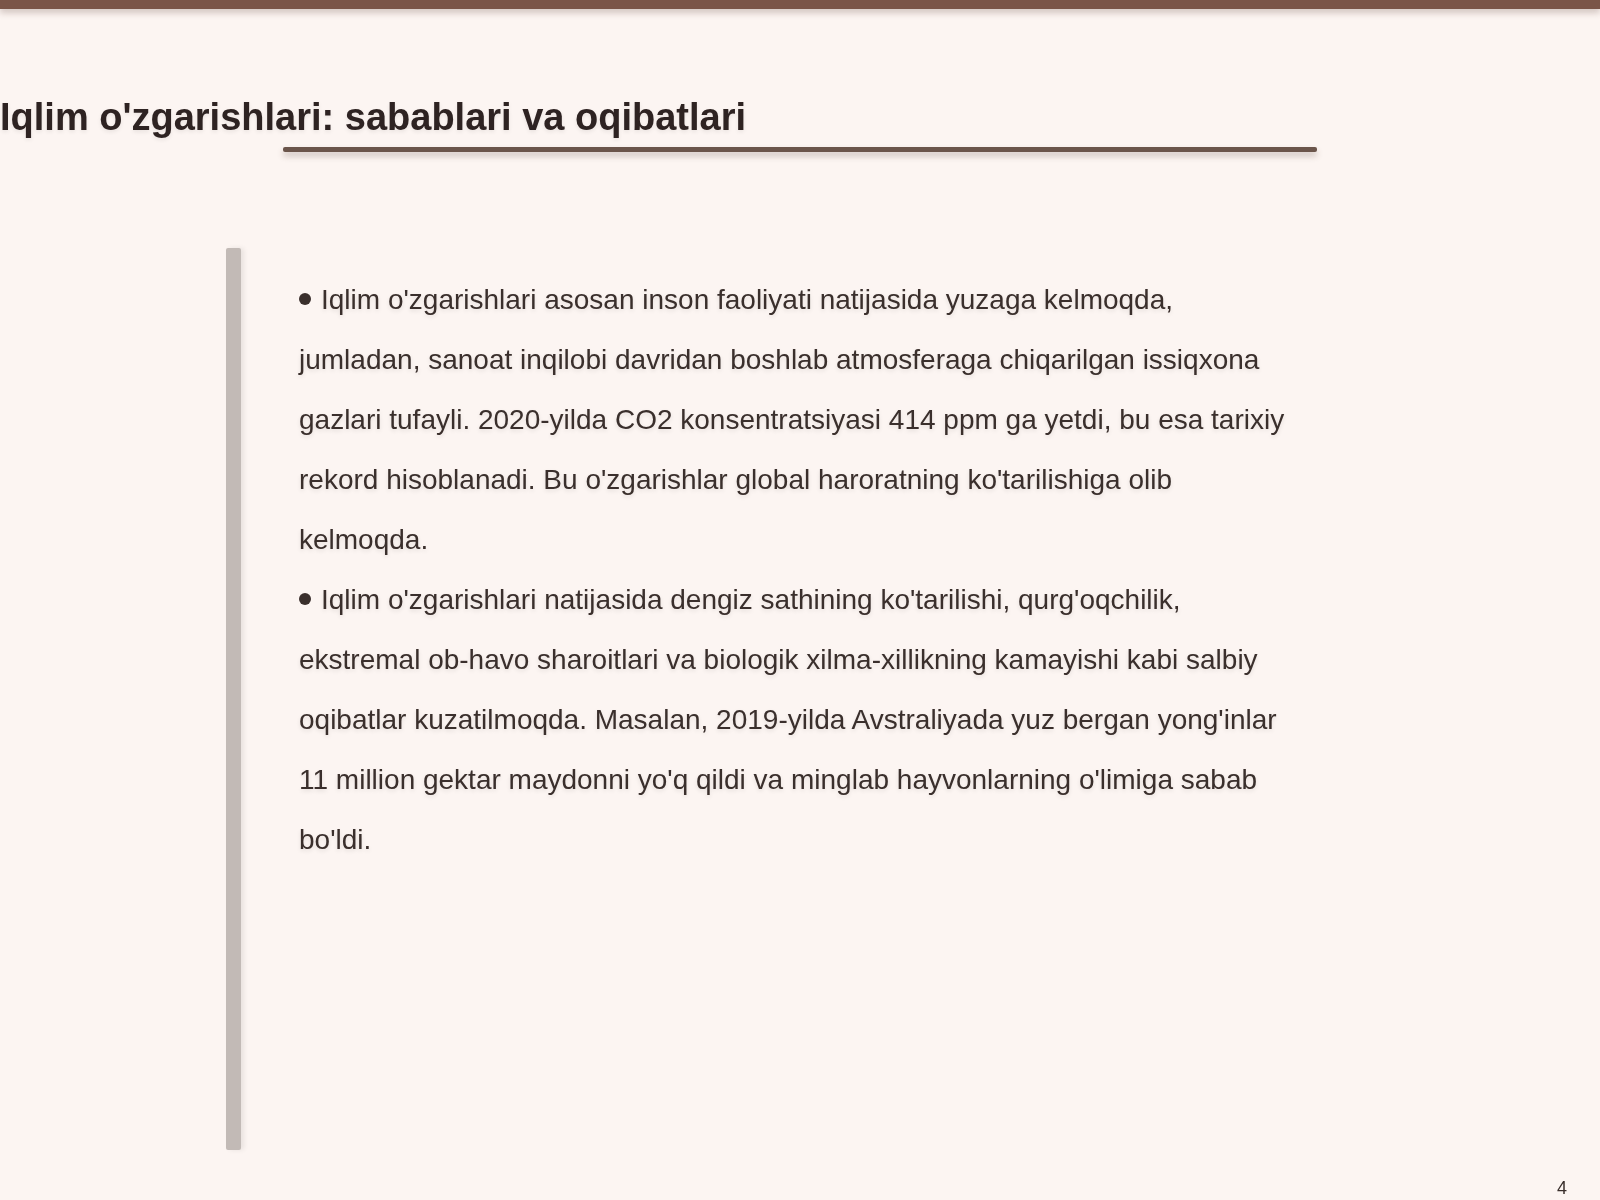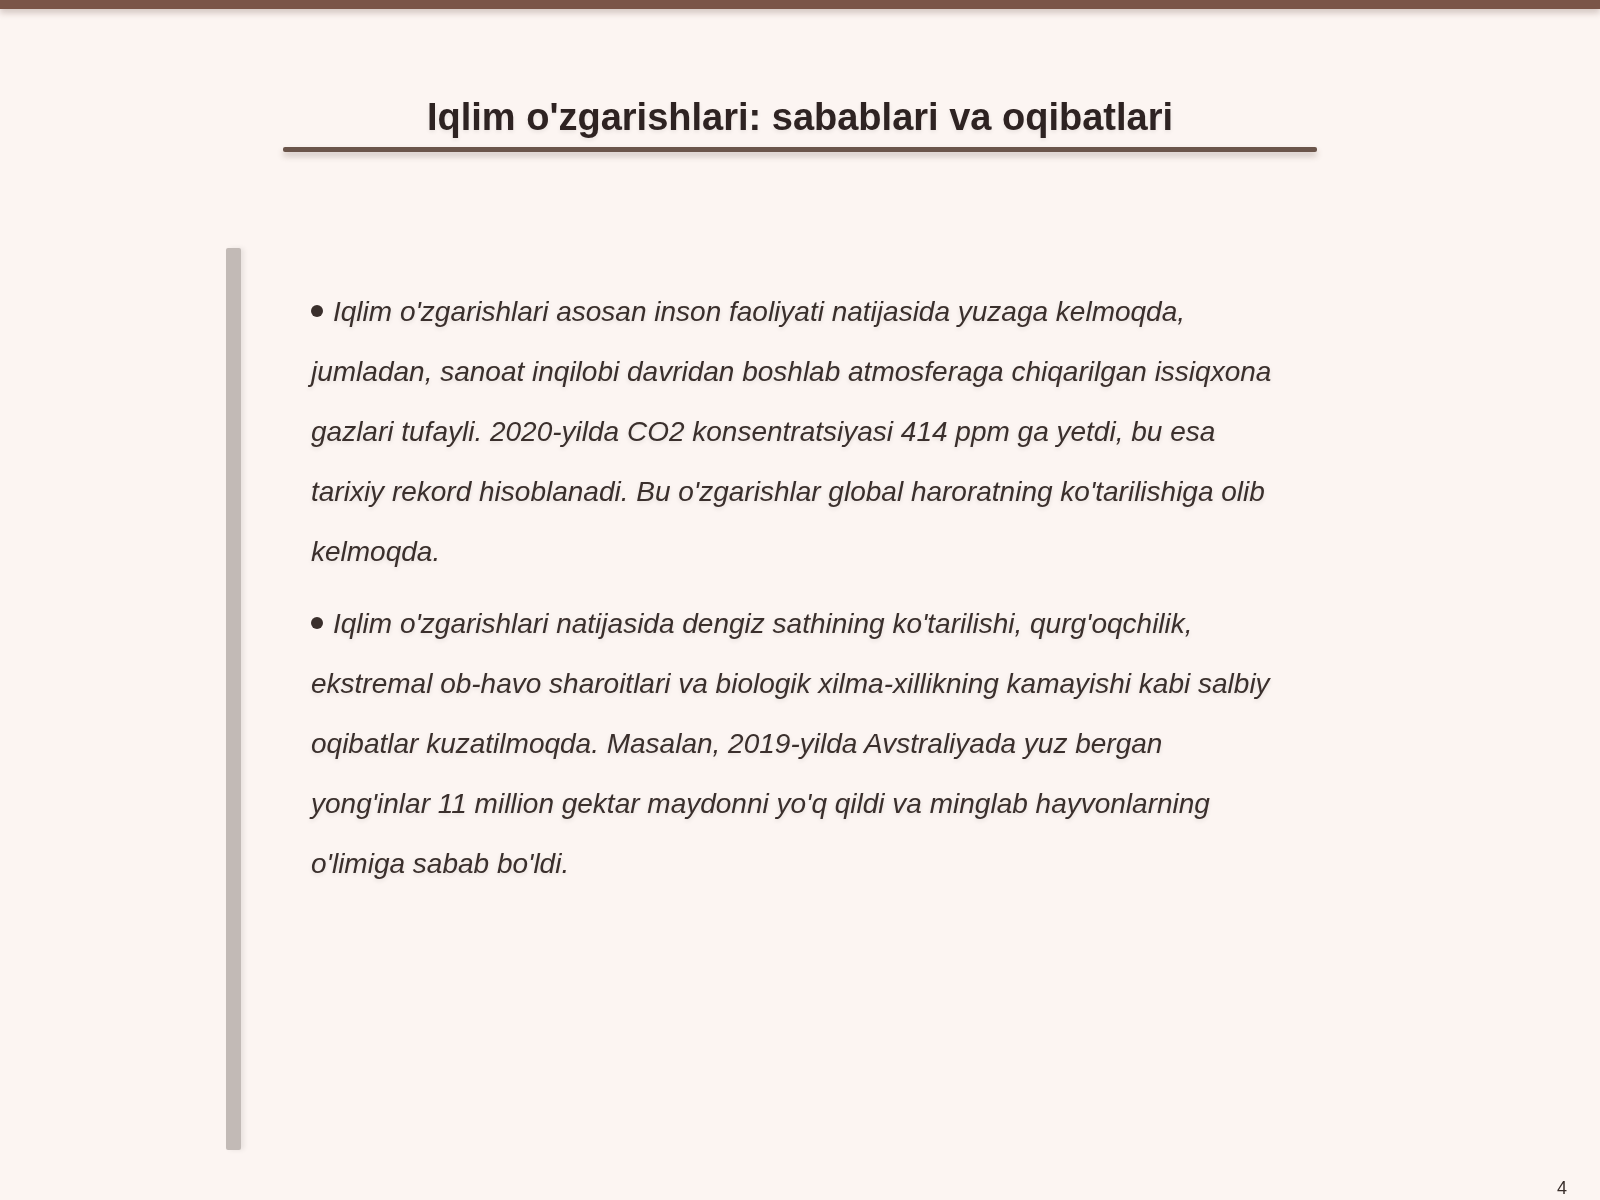--- a/index.html
+++ b/index.html
@@ -21,21 +21,21 @@
       width: 1600px;
       height: 9px;
       background: #7a5548;
       box-shadow: 0 4px 6px rgba(90, 60, 50, 0.25);
     }
     .slide-title {
       position: absolute;
       left: 0;
       top: 66px;
       width: 1600px;
-      text-align: center;
+      text-align: left;
       font-size: 38px;
       font-weight: bold;
       color: #2e2322;
       letter-spacing: 0;
       line-height: 52px;
       text-shadow: 0 2px 4px rgba(0,0,0,0.08);
     }
     .title-underline {
       position: absolute;
       left: 283px;
@@ -60,22 +60,21 @@
       position: absolute;
       left: 299px;
       top: 270px;
       width: 1000px;
       font-size: 28px;
       line-height: 60px;
       color: #3a2f2c;
       text-shadow: 0 2px 4px rgba(0,0,0,0.10);
     }
     .content p {
-      margin: 12px;
-      font-style: italic;
+      margin: 0;
     }
     .bullet {
       display: inline-block;
       width: 12px;
       height: 12px;
       border-radius: 50%;
       background: #3a2f2c;
       margin-right: 10px;
       vertical-align: middle;
       position: relative;

